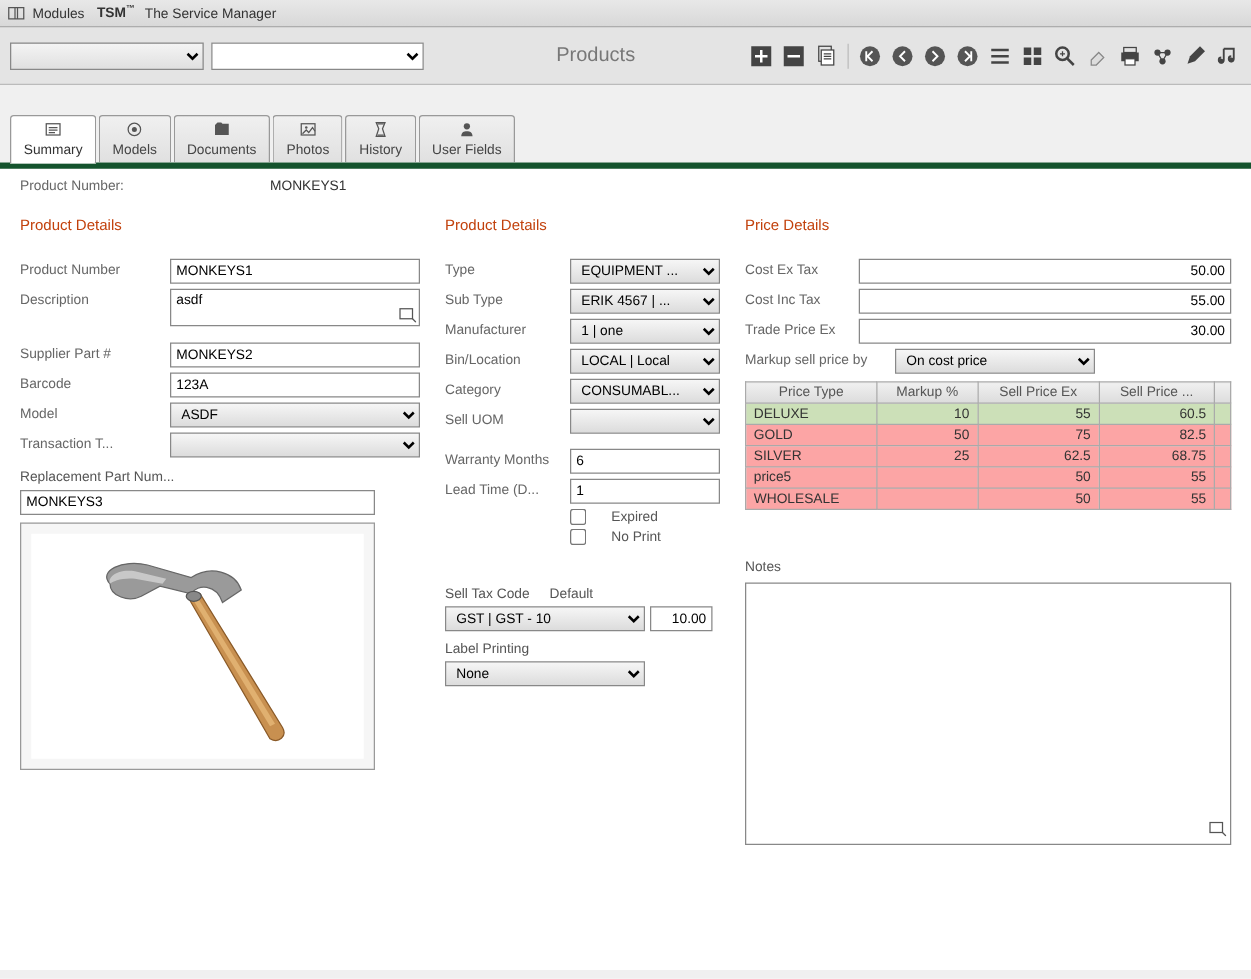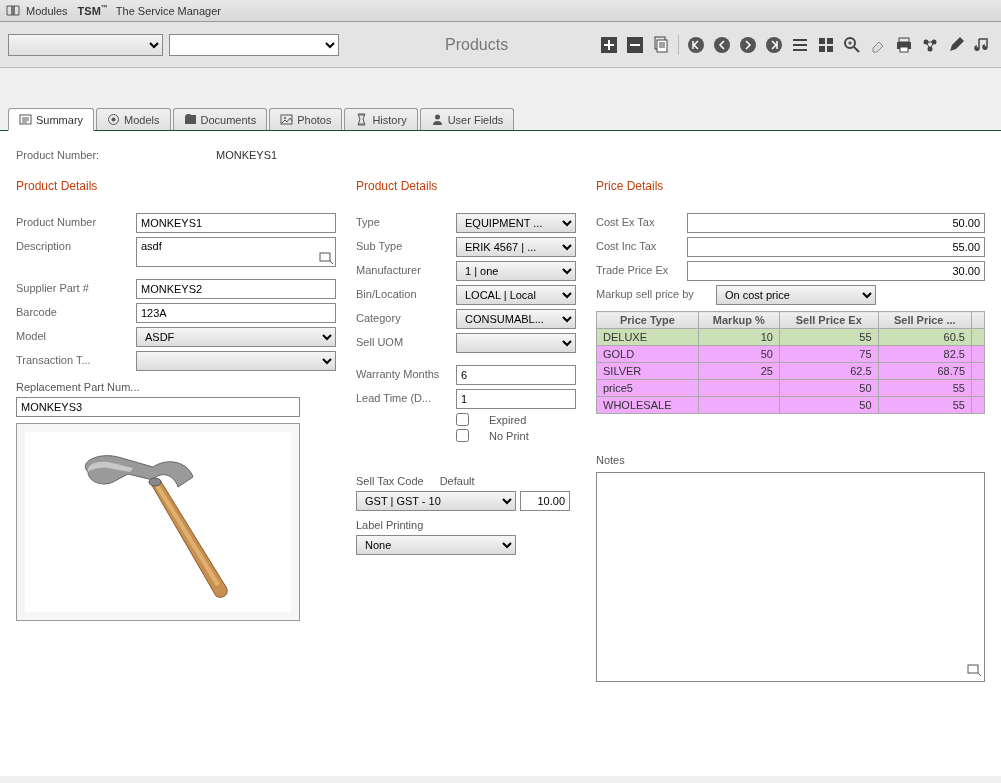--- a/index.html
+++ b/index.html
@@ -19,26 +19,26 @@
 .top-dropdown.small { width: 155px; background: linear-gradient(#f4f4f4,#e0e0e0); }
 .top-dropdown.large { width: 170px; }
 .products-header { margin-left: 100px; color: #777; font-size: 16px; }
 .toolbar-icons { margin-left: auto; display: flex; gap: 4px; align-items: center; }
 .tb-btn { width: 22px; height: 22px; display: flex; align-items: center; justify-content: center; cursor: pointer; }
 .tb-btn svg { width: 18px; height: 18px; }
 .tb-sep { width:1px; height:20px; background:#bbb; margin:0 2px;}
 
 
 .tabbar { margin-top: 36px; padding-left: 8px; display: flex; align-items: flex-end; height: 26px; }
-.tab { border: 1px solid #999; border-bottom: none; background: linear-gradient(#f0f0f0,#e0e0e0); padding: 4px 10px; font-size: 11px; color: #444; display: flex; align-items: center; gap: 4px; cursor: pointer; margin-right: 2px; border-radius: 3px 3px 0 0; }
+.tab { border: 1px solid #999; border-bottom: none; background: linear-gradient(#f0f0f0,#e0e0e0); padding: 4px 10px; font-size: 11px; color: #444; display: flex; align-items: center; gap: 4px; cursor: pointer; margin-right: 2px; border-radius: 3px 3px 0 0; flex-direction: column; }
 .tab.active { background: #fff; color: #333; position: relative; z-index: 2; border-bottom: 1px solid #fff; margin-bottom: -1px; }
 .tab svg { width: 13px; height: 13px; }
 
 
-.pane { border-top: 1px solid #14532d; background: #fff; padding: 18px 16px; height: 646px; position: relative; }
+.pane { border-top: 5px solid #14532d; background: #fff; padding: 8px 16px; height: 646px; position: relative; }
 .header-row { display: flex; margin-bottom: 18px; }
 .header-row .lbl { color: #666; width: 200px; }
 .header-row .val { color: #333; }
 
 .cols { display: flex; gap: 20px; }
 .col1 { width: 320px; }
 .col2 { width: 220px; }
 .col3 { flex: 1; }
 
 .section-title { color: #c2410c; font-size: 12px; margin-bottom: 20px; }
@@ -57,22 +57,22 @@
 .img-box { border: 1px solid #999; background: #f6f6f6; width: 284px; height: 198px; margin-top: 6px; display:flex; align-items:center; justify-content:center; padding:8px; }
 .img-inner { background:#fff; width: 100%; height:100%; display:flex; align-items:center; justify-content:center; }
 
 .num-input { text-align: right; width: 92px; height:20px; }
 .checkbox-row { display:flex; align-items:center; gap:20px; margin: 3px 0 3px 100px; }
 .checkbox-row input { width:13px; height:13px; }
 
 
 .price-table { border: 1px solid #999; border-collapse: collapse; width: 100%; margin-top:6px; }
 .price-table th, .price-table td { border: 1px solid #aaa; padding: 2px 6px; font-size: 11px; white-space: nowrap; }
-.price-table th { background: linear-gradient(#f0f0f0,#dcdcdc); color:#555; font-weight:bold; text-align:center; }
-.price-table td { background:#f0abfc; color:#333; }
+.price-table th { background: linear-gradient(#f0f0f0,#dcdcdc); color:#555; font-weight:normal; text-align:center; }
+.price-table td { background:#fca5a5; color:#333; }
 .price-table td.num { text-align:right; }
 .price-table tr.sel td { background: #cce0b8; }
 .price-table .last-col { width:12px; }
 
 .notes-box { border:1px solid #888; background:#fff; width:100%; height:210px; margin-top:6px; position:relative; }
 .notes-box .corner-icon { position:absolute; right:3px; bottom:3px; }
 
 .corner-icon svg { width:14px; height:12px; }
 </style>
 </head>

